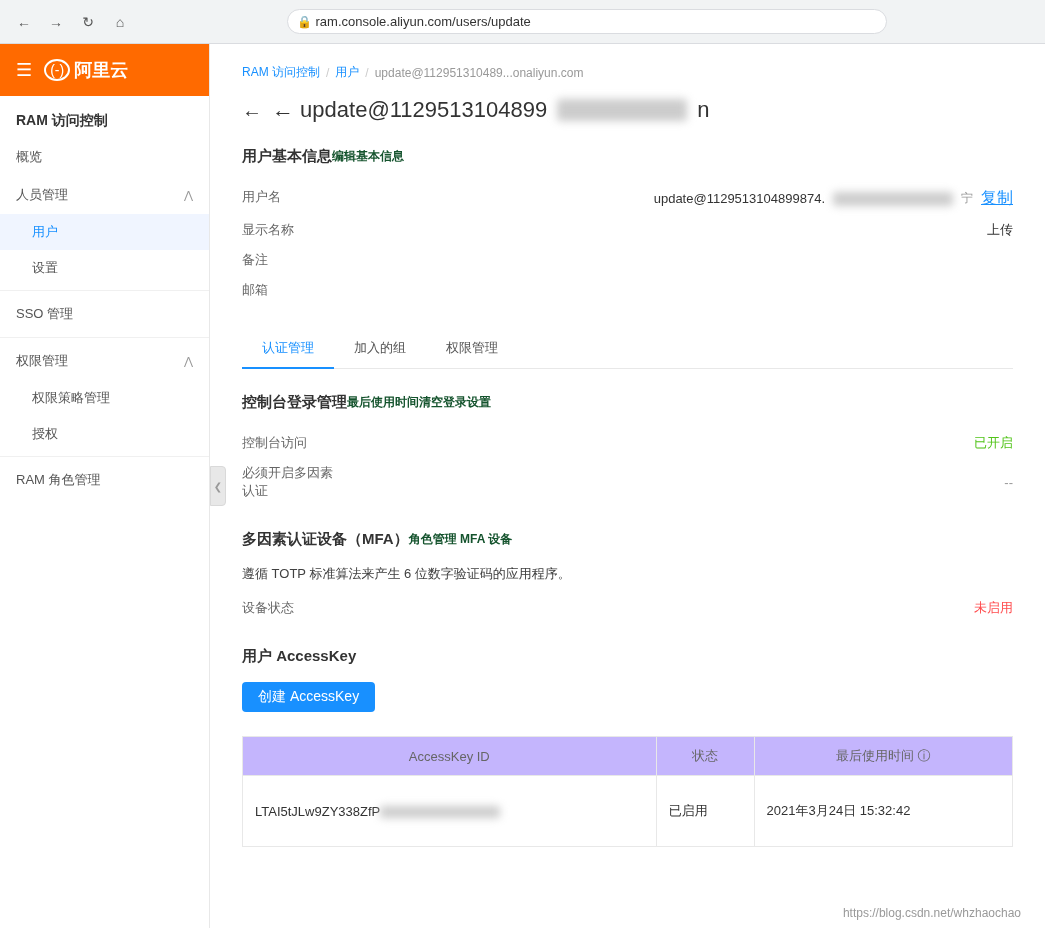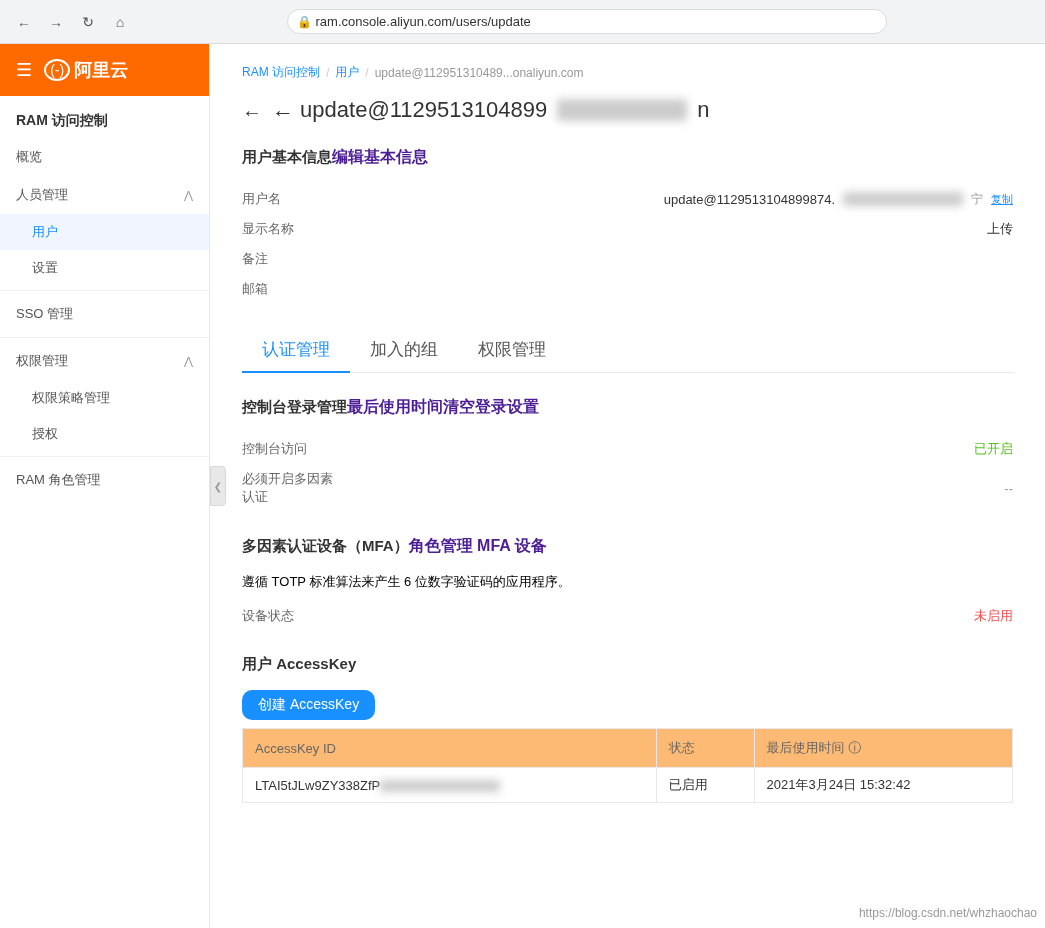--- a/index.html
+++ b/index.html
@@ -140,93 +140,93 @@
     .section { margin-bottom: 24px; }
     .section-title {
       font-size: 15px;
       font-weight: 600;
       color: #333;
       margin-bottom: 16px;
       display: flex;
       align-items: center;
       gap: 0;
     }
-    .section-link { font-size: 16px; color: #4c1d95; cursor: pointer; text-decoration: none; }
+    .section-link { font-size: 12px; color: #14532d; cursor: pointer; text-decoration: none; }
 
     
     .info-table { width: 100%; }
     .info-row {
       display: flex;
       padding: 6px 0;
       font-size: 13px;
       justify-content: space-between;
     }
     .info-label { width: 100px; color: #666; flex-shrink: 0; }
     .info-value { color: #333; display: flex; align-items: center; gap: 8px; margin-left: 34px; }
-    .copy-link { color: #1890ff; cursor: pointer; font-size: 11px; }
+    .copy-link { color: #1890ff; cursor: pointer; font-size: 16px; }
 
     
     .tabs {
       display: flex;
       border-bottom: 1px solid #e8e8e8;
       margin-bottom: 24px;
     }
     .tab {
       padding: 10px 20px;
       cursor: pointer;
-      font-size: 17px;
+      font-size: 13px;
       color: #555;
       border-bottom: 2px solid transparent;
       margin-bottom: -1px;
       font-family: Liberation Serif, serif;
     }
     .tab.active {
       color: #1890ff;
       border-bottom: 2px solid #1890ff;
     }
 
     
     .status-enabled { color: #52c41a; }
     .status-disabled { color: #ff4d4f; }
     .status-dash { color: #999; }
 
     
     .ak-table { width: 100%; border-collapse: collapse; margin-top: 8px; }
     .ak-table th {
       padding: 10px 12px;
-      text-align: left;
-      background: #fdba74;
+      text-align: center;
+      background: #c4b5fd;
       border: 1px solid #e8e8e8;
       font-size: 13px;
       color: #666;
       font-weight: normal;
     }
     .ak-table td {
-      padding: 8px 12px;
+      padding: 26px 12px;
       border: 1px solid #e8e8e8;
       font-size: 13px;
       color: #333;
     }
 
     
     .btn-primary {
       background: #1890ff;
       color: white;
       border: none;
       padding: 6px 16px;
       border-radius: 4px;
       cursor: pointer;
       font-size: 14px;
     }
 
     
     .footer-hint {
       position: fixed;
       bottom: 8px;
-      right: 8px;
+      right: 24px;
       font-size: 12px;
       color: #999;
     }
   </style>
 </head>
 <body>
 
 <div class="browser-chrome">
   <button class="browser-nav-btn">←</button>
   <button class="browser-nav-btn">→</button>
@@ -372,32 +372,32 @@
             <div class="info-value status-dash">--</div>
           </div>
         </div>
       </div>
 
       <div class="section">
         <div class="section-title">
           <span>多因素认证设备（MFA）</span>
           <a href="#" class="section-link">角色管理 MFA 设备</a>
         </div>
-        <div style="font-size:13px;color:#000000;margin-bottom:10px;">遵循 TOTP 标准算法来产生 6 位数字验证码的应用程序。</div>
+        <div style="font-size:13px;color:#404040;margin-bottom:10px;">遵循 TOTP 标准算法来产生 6 位数字验证码的应用程序。</div>
         <div class="info-row">
           <div class="info-label">设备状态</div>
           <div class="info-value status-disabled">未启用</div>
         </div>
       </div>
 
       <div class="section">
         <div class="section-title">
           <span>用户 AccessKey</span>
         </div>
-        <button class="btn-primary" style="border-radius:10px;">创建 AccessKey</button>
+        <button class="btn-primary" style="margin-bottom:16px;">创建 AccessKey</button>
 
         <table class="ak-table">
           <thead>
             <tr>
               <th>AccessKey ID</th>
               <th>状态</th>
               <th>最后使用时间 ⓘ</th>
             </tr>
           </thead>
           <tbody>

